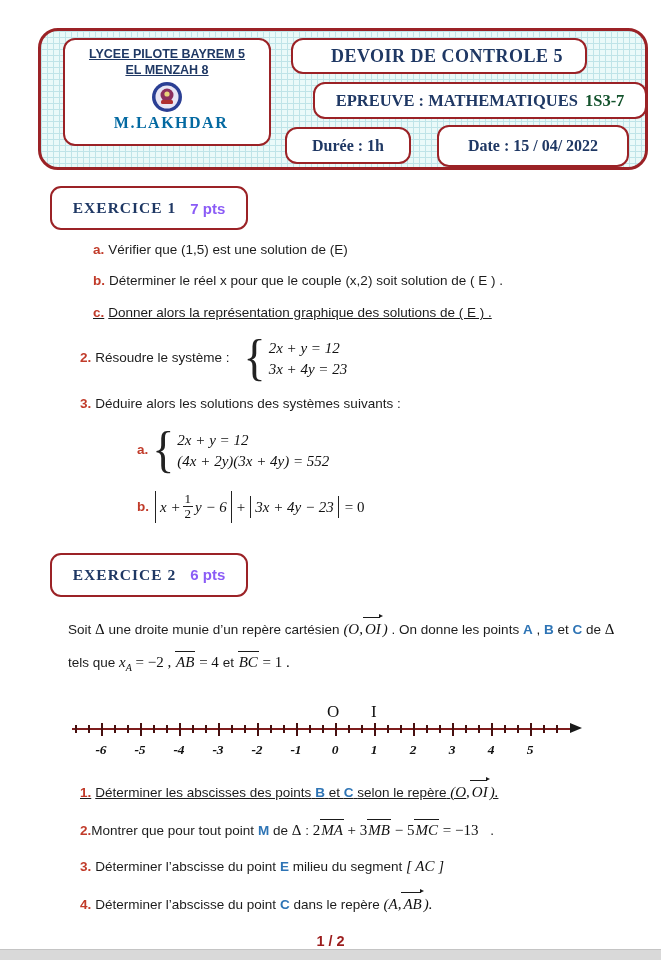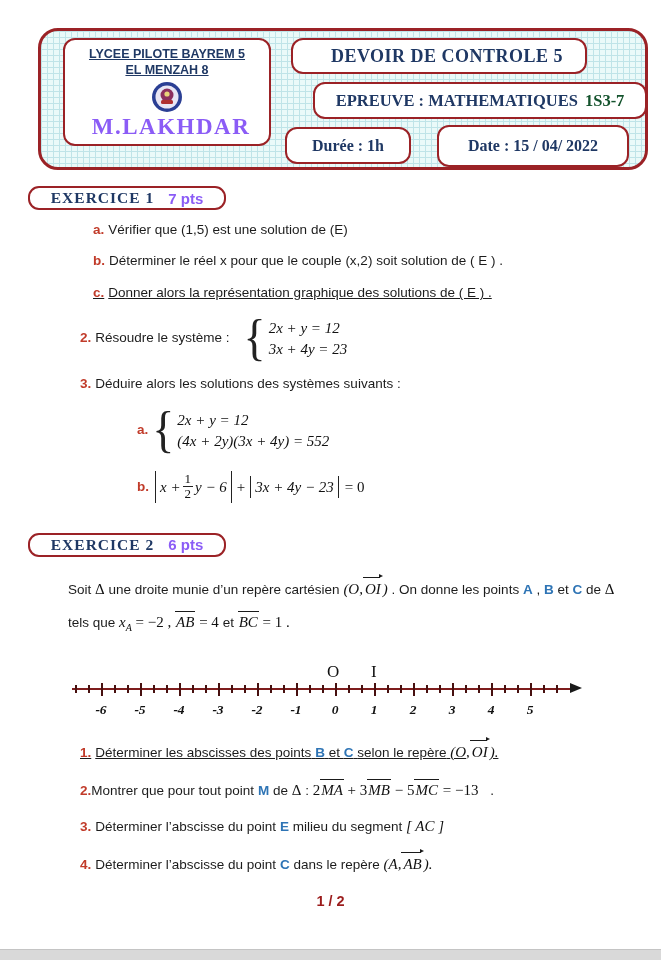--- a/index.html
+++ b/index.html
@@ -28,32 +28,32 @@
     border: 2.5px solid #9b2226; border-radius: 12px;
     display: flex; align-items: center; justify-content: center;
     font-family: "Liberation Serif", serif;
     color: #1f3864; font-weight: 700;
   }
   .school-box { left: 22px; top: 7px; width: 208px; height: 108px;
     flex-direction: column; justify-content: flex-start; padding-top: 6px; }
   .school-line { font-family: "Liberation Sans", sans-serif; font-size: 12.5px;
     font-weight: 700; color: #1f3864; text-decoration: underline; line-height: 1.3; }
   .logo { margin: 2px 0 1px 0; }
-  .teacher { font-family: "Liberation Serif", serif; font-size: 23px;
-    font-weight: 700; color: #8b5cf6; letter-spacing: 1.5px; margin-left: 8px; }
+  .teacher { font-family: "Liberation Serif", serif; font-size: 16px;
+    font-weight: 700; color: #0369a1; letter-spacing: 1.5px; margin-left: 8px; }
   .title-box   { left: 250px; top: 7px;  width: 296px; height: 36px; font-size: 18px; letter-spacing: .5px; padding-left: 16px; }
   .subject-box { left: 272px; top: 51px; width: 334px; height: 37px; font-size: 16.5px; }
   .subject-box .code { color: #14532d; margin-left: 7px; text-align: right; }
   .duree-box { left: 244px; top: 96px; width: 126px; height: 37px; font-size: 16px; }
   .date-box  { left: 396px; top: 94px; width: 192px; height: 42px; font-size: 16px; }
 
   
   .ex-box {
     border: 2.5px solid #9b2226; border-radius: 11px;
-    width: 198px; height: 24px; margin-left: 28px;
+    width: 198px; height: 44px; margin-left: 50px;
     display: flex; align-items: center; justify-content: center; gap: 14px;
     background: #fff;
   }
   .ex-title { font-family: "Liberation Serif", serif; font-size: 15.5px;
     font-weight: 700; color: #1f3864; letter-spacing: 1px; }
   .ex-pts { color: #8b5cf6; font-weight: 700; font-size: 15px; }
 
   
   .flow { position: absolute; left: 0; top: 170px; width: 661px; }
   .line { font-size: 13.5px; line-height: 20px; }

